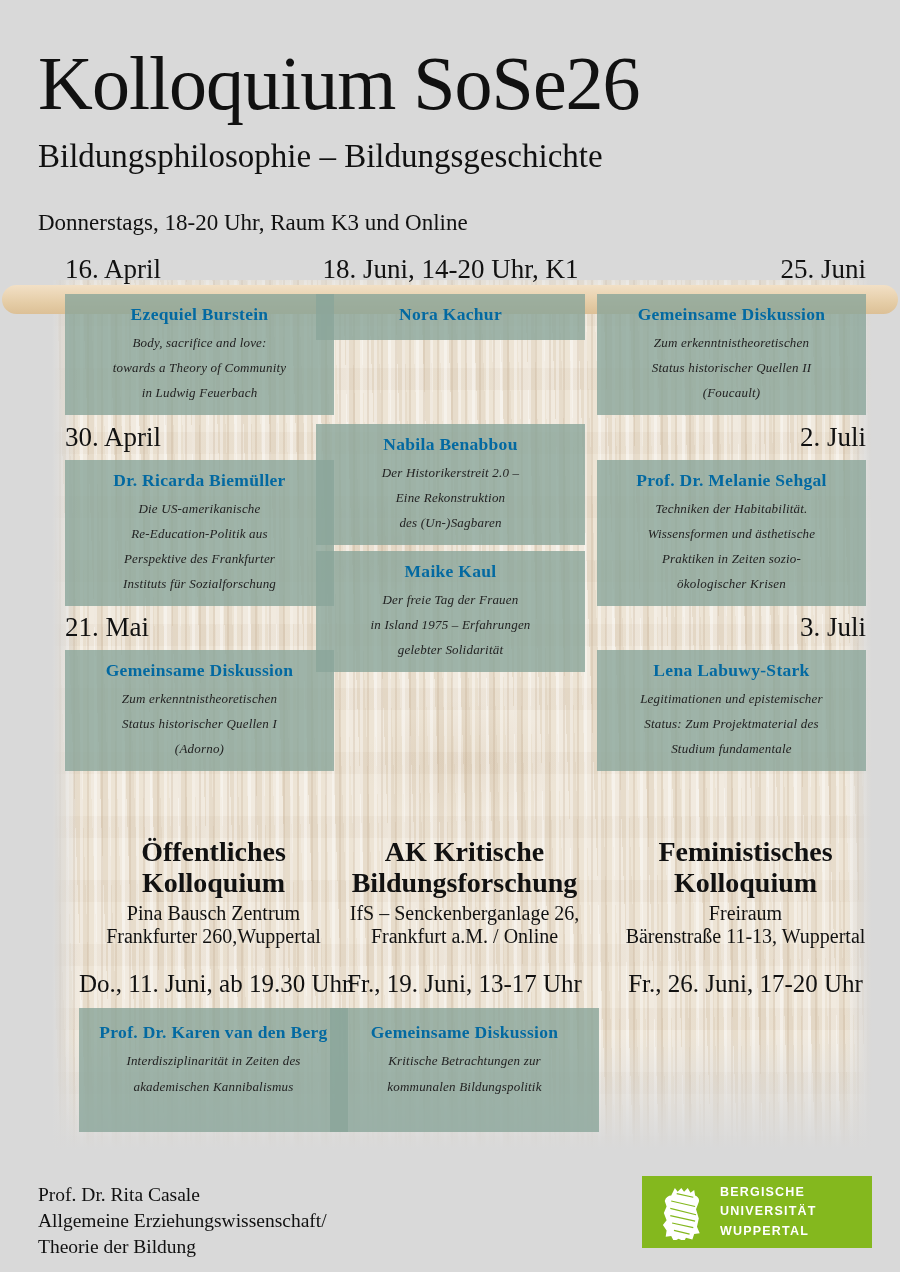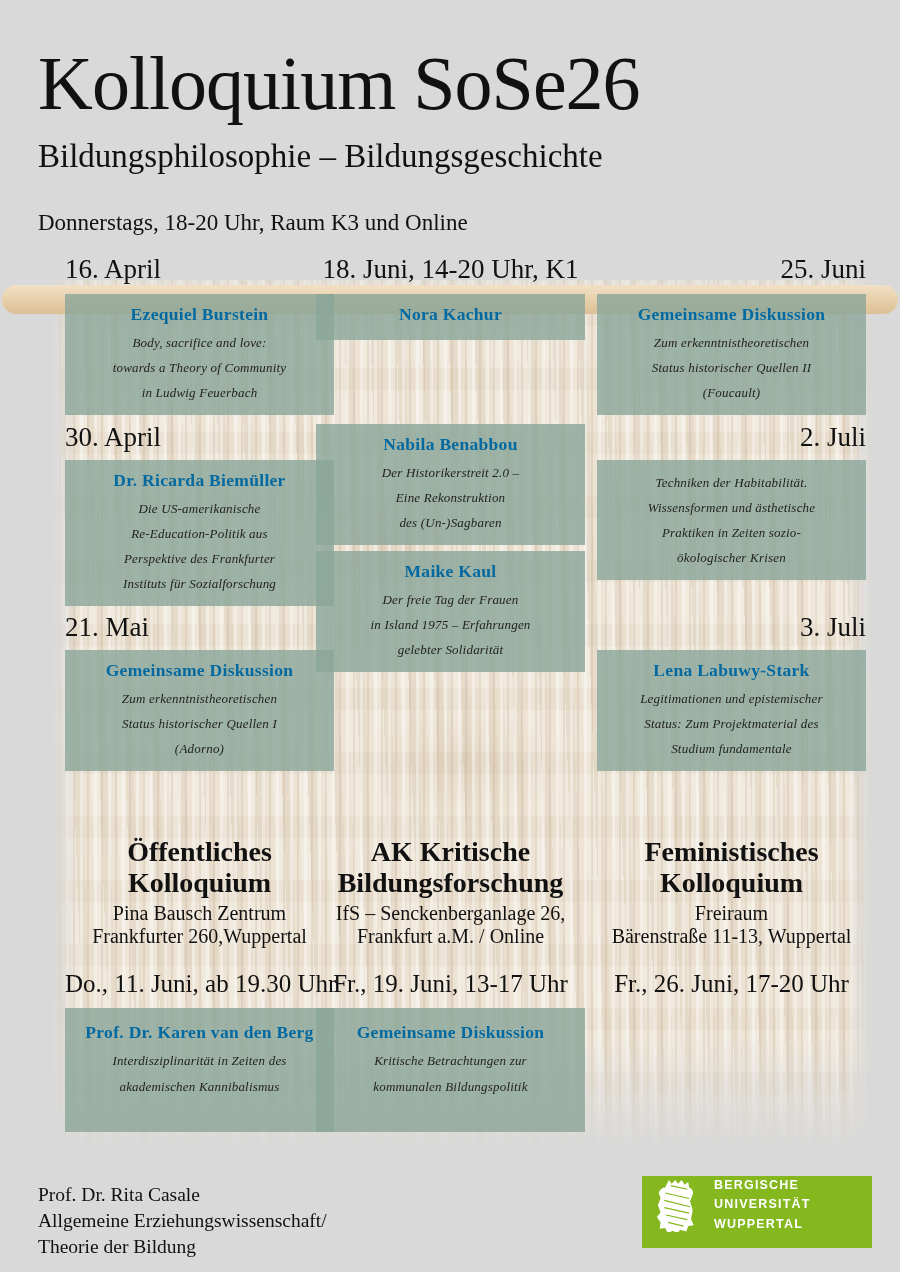--- a/index.html
+++ b/index.html
@@ -30,21 +30,21 @@
     position:absolute; left:2px; top:285px; width:896px; height:29px; z-index:1;
     border-radius:15px;
     background:linear-gradient(#f2e0c6,#e5cda7 60%,#dcc096);
   }
   
   .title{position:absolute; left:38px; top:44px; font-size:76px; line-height:1.05; letter-spacing:-1px; z-index:2;}
   .subtitle{position:absolute; left:38px; top:138px; font-size:33px; z-index:2;}
   .info{position:absolute; left:38px; top:182px; font-size:23px; z-index:2;margin-top:28px;}
   
   .grid{position:absolute; left:33px; top:252px; width:833px; height:560px; z-index:2;}
-  .bottom{position:absolute; left:33px; top:836px; width:833px; height:300px; z-index:2;}
+  .bottom{position:absolute; left:47px; top:836px; width:833px; height:300px; z-index:2;}
   .c1{left:0;width:269px;margin-left:32px;} .c2{left:283px;width:269px;} .c3{left:564px;width:269px;}
   .grid > div, .bottom > div{position:absolute;}
   .date{font-size:27px; white-space:nowrap;}
   .ta-l{text-align:left;} .ta-c{text-align:center;} .ta-r{text-align:right;}
   .r1{top:2px;} .r2{top:170px;} .r3{top:360px;}
   .box{
     background:rgba(138,165,154,.8);
     padding:10px 8px 10px; text-align:center; box-sizing:border-box; width:269px;
   }
   .b-r1{top:42px;} .b-r2{top:208px;} .b2-r2{top:172px;} .b2-r3{top:299px;} .b-r3{top:398px;}
@@ -54,21 +54,21 @@
   
   .ev-title{top:0; font-weight:bold; font-size:28px; line-height:31px; text-align:center;}
   .ev-venue{top:66px; font-size:20px; line-height:23px; text-align:center;}
   .ev-date{top:134px; font-size:25px; text-align:center; white-space:nowrap;}
   .ev-box{top:172px; padding:14px 8px 32px; min-height:116px;}
   .ev-box .topic{line-height:26px;}
   
   .contact{position:absolute; left:38px; top:1182px; font-size:19.5px; line-height:26px; z-index:2;}
   .logo{
     position:absolute; left:642px; top:1176px; width:230px; height:72px; z-index:2;
-    background:#84b81e; display:flex; gap:12px; padding-left:14px; box-sizing:border-box;
+    background:#84b81e; display:flex; align-items:center; gap:12px; padding-left:20px; box-sizing:border-box;
   }
   .logo-text{
     font-family:"Liberation Sans","DejaVu Sans",sans-serif;
     color:#fff; font-weight:bold; font-size:12.5px; letter-spacing:1.2px; line-height:1.55;
   }
   .lion{flex:0 0 auto; display:block;}
 </style>
 </head>
 <body>
 
@@ -119,20 +119,21 @@
 Eine Rekonstruktion
 des (Un-)Sagbaren</div>
     </div>
     <div class="c2 box b2-r3">
       <div class="speaker">Maike Kaul</div>
       <div class="topic pre">Der freie Tag der Frauen
 in Island 1975 – Erfahrungen
 gelebter Solidarität</div>
     </div>
     <div class="c3 box b-r2">
+      <div class="speaker">Prof. Dr. Melanie Sehgal</div>
       <div class="topic pre">Techniken der Habitabilität.
 Wissensformen und ästhetische
 Praktiken in Zeiten sozio-
 ökologischer Krisen</div>
     </div>
 
     <div class="c1 r3 date ta-l">21. Mai</div>
     <div class="c3 r3 date ta-r">3. Juli</div>
 
     <div class="c1 box b-r3">

